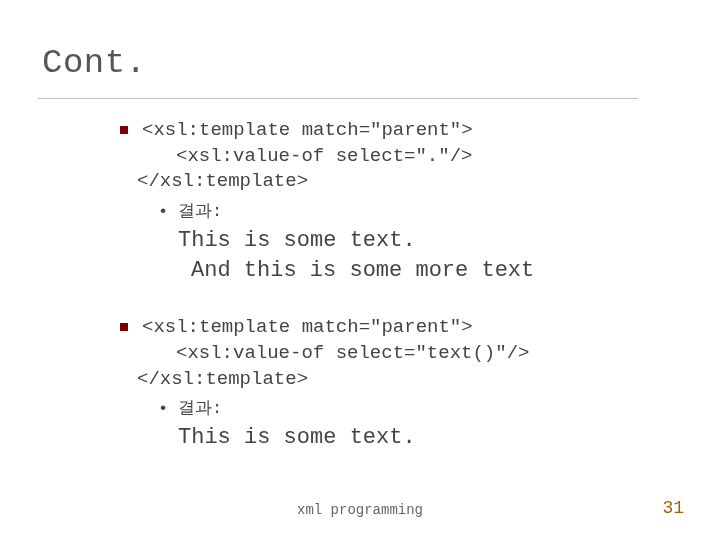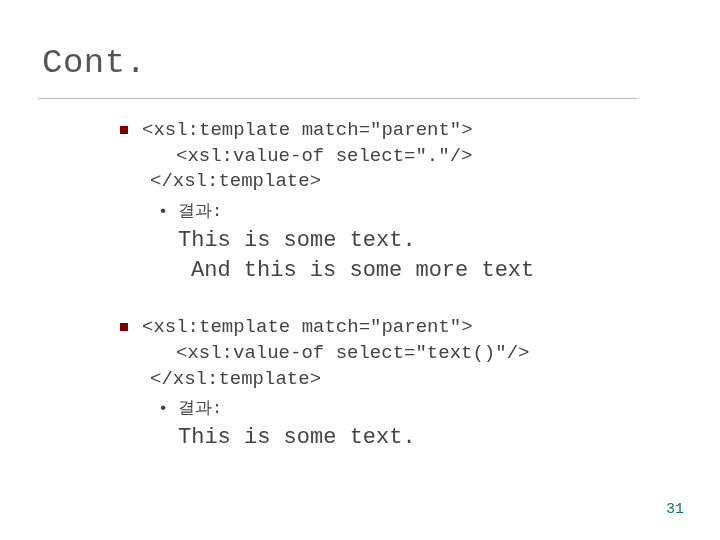--- a/index.html
+++ b/index.html
@@ -53,21 +53,21 @@
   }
   .square-bullet {
     position: absolute;
     left: 0;
     top: 8px;
     width: 8px;
     height: 8px;
     background: #800000; 
   }
   .indent1 { margin-left: 56px; }
-  .indent0 { margin-left: 30px; }
+  .indent0 { margin-left: 17px; }
   .sub-bullet-line {
     position: relative;
     padding-left: 20px;
     margin-left: 38px;
     font-size: 17px;
     margin-top: 6px;
     margin-bottom: 2px;
   }
   .dot-bullet {
     position: absolute;
@@ -87,22 +87,22 @@
     left: 0;
     width: 720px;
     text-align: center;
     font-size: 14px;
     color: #666666;
   }
   .footer-right {
     position: absolute;
     bottom: 22px;
     right: 36px;
-    font-size: 15px;
-    color: #0f766e;
+    font-size: 18px;
+    color: #a16207;
   }
 </style>
 </head>
 <body>
 
 <div class="slide">
 
   <div class="title">Cont.</div>
   <div class="hr"></div>
 
@@ -138,15 +138,16 @@
         <span class="dot-bullet">•</span>
         <span>결과:</span>
       </div>
       <div class="result">
         <div>This is some text.</div>
       </div>
     </div>
 
   </div>
 
+  <div class="footer-center">xml programming</div>
   <div class="footer-right">31</div>
 
 </div>
 
 </body></html>

